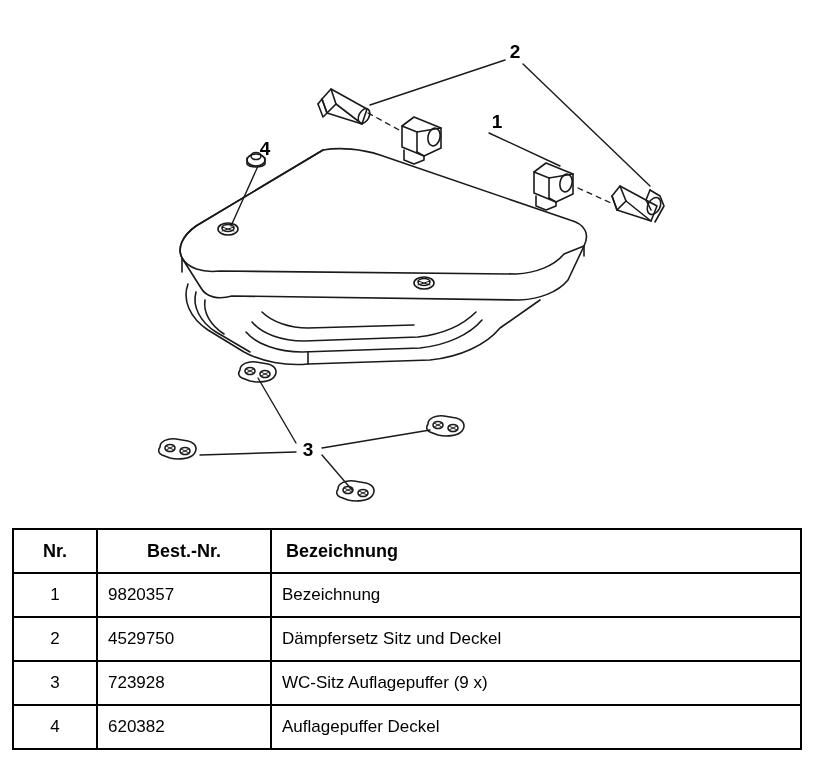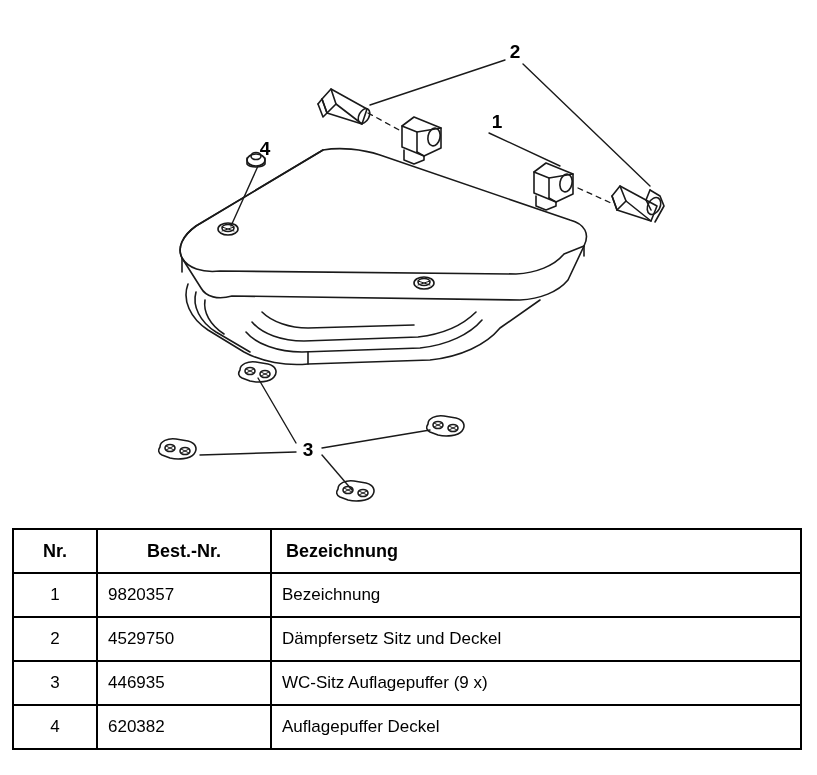--- a/index.html
+++ b/index.html
@@ -233,21 +233,21 @@
         <td class="col-best">9820357</td>
         <td class="col-bez">Bezeichnung</td>
       </tr>
       <tr>
         <td class="col-nr">2</td>
         <td class="col-best">4529750</td>
         <td class="col-bez">Dämpfersetz Sitz und Deckel</td>
       </tr>
       <tr>
         <td class="col-nr">3</td>
-        <td class="col-best">446935</td>
+        <td class="col-best">723928</td>
         <td class="col-bez">WC-Sitz Auflagepuffer (9 x)</td>
       </tr>
       <tr>
         <td class="col-nr">4</td>
         <td class="col-best">620382</td>
         <td class="col-bez">Auflagepuffer Deckel</td>
       </tr>
     </tbody>
   </table>
 

